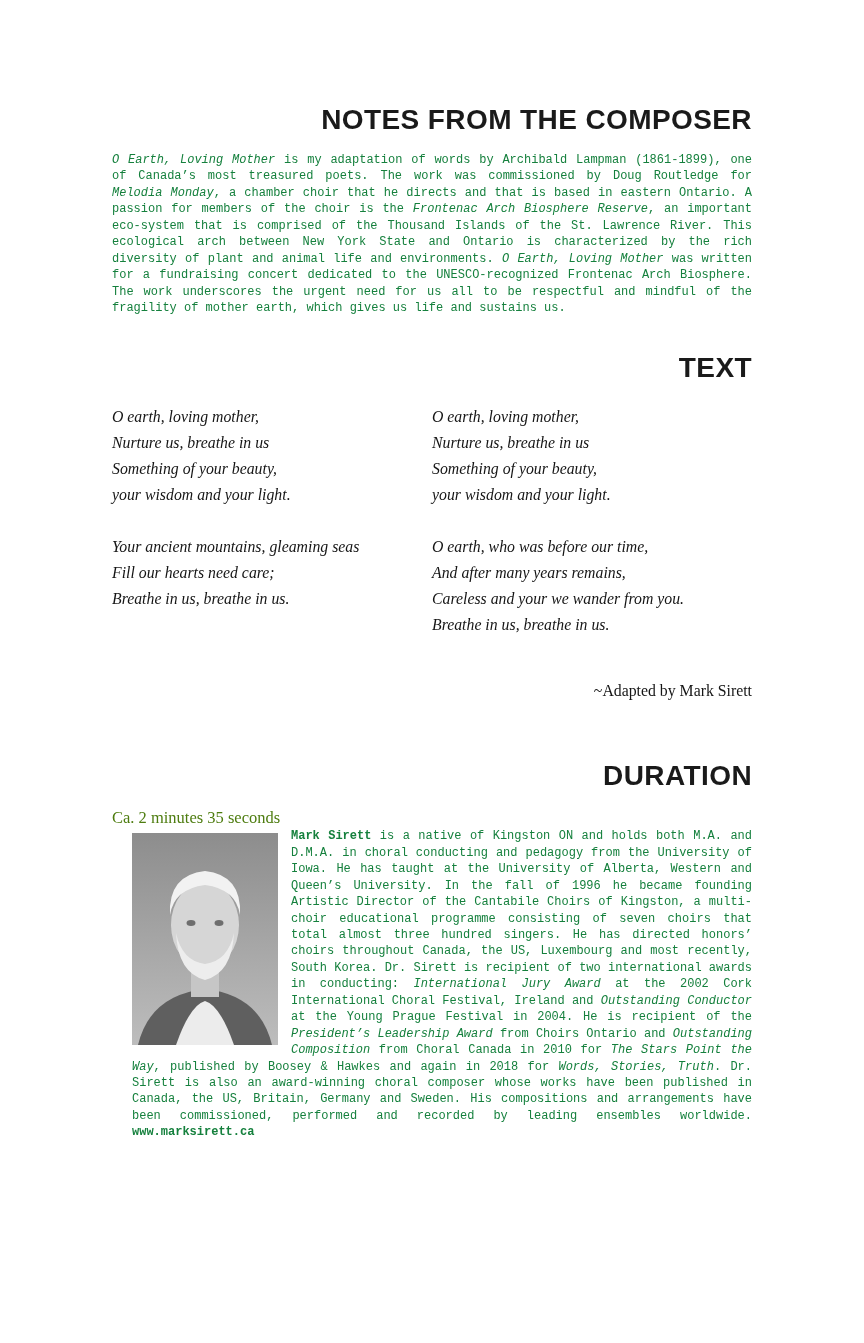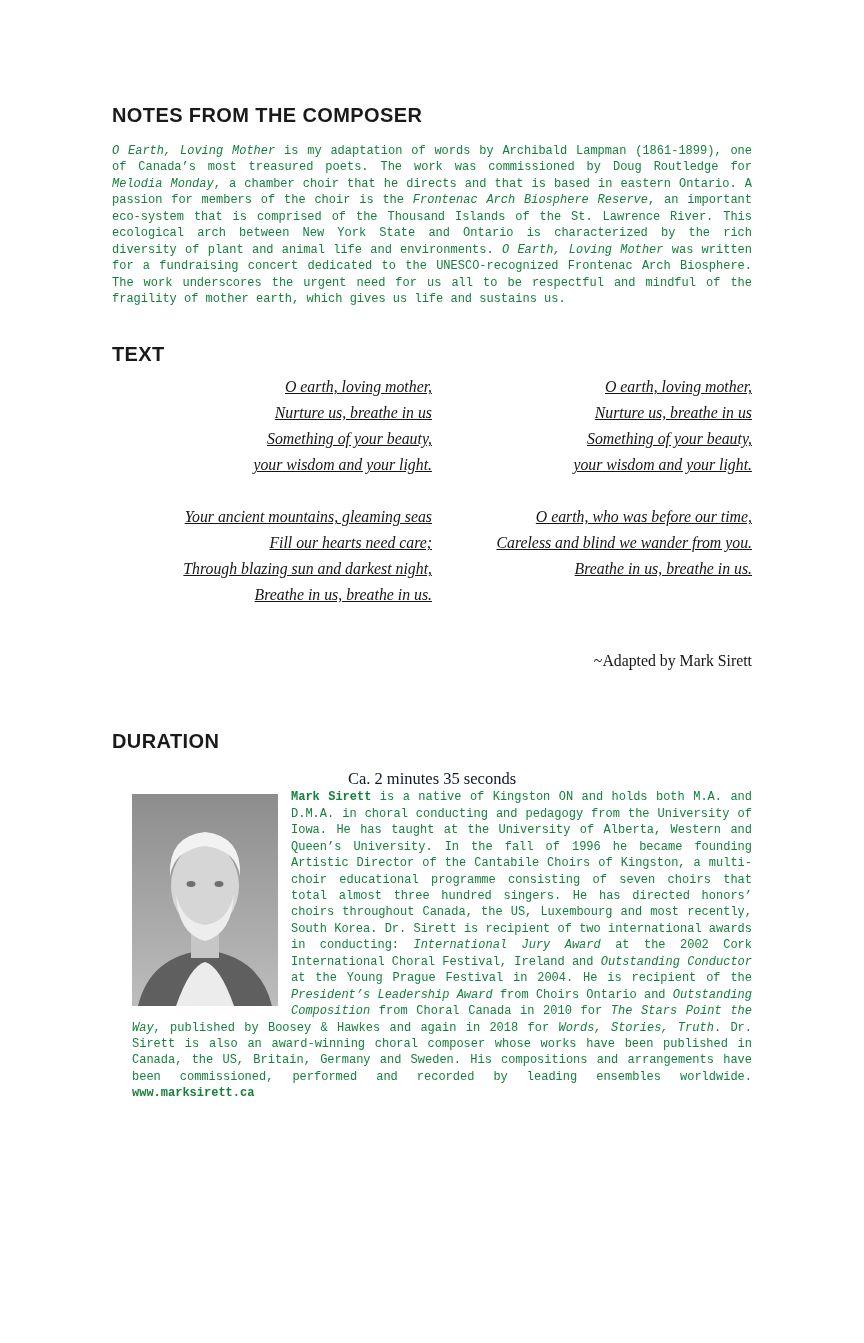--- a/index.html
+++ b/index.html
@@ -7,60 +7,60 @@
     width: 864px;
     min-height: 1343px;
     box-sizing: border-box;
     padding: 104px 112px 60px 112px;
     background: #ffffff;
     color: #151515;
   }
   .h-main {
     font-family: "Liberation Sans", sans-serif;
     font-weight: bold;
-    font-size: 20px;
+    font-size: 28px;
     letter-spacing: 0.4px;
-    text-align: left;
+    text-align: right;
     color: #1a1a1a;
     margin: 0 0 16px 0;
   }
   .body-par {
     font-family: Liberation Mono, monospace;
     font-size: 12px;
     line-height: 1.37;
     text-align: justify;
     margin: 0;
     color: #15803d;
   }
-  .text-heading { margin-top: 36px; margin-bottom: 8px; }
+  .text-heading { margin-top: 36px; margin-bottom: 20px; }
   .verse-grid {
     display: flex;
     font-family: "Liberation Serif", serif;
     font-style: italic;
     font-size: 15.8px;
     color: #151515;
   }
-  .verse-col { flex: 1 1 50%; text-align: right; text-decoration: underline; }
+  .verse-col { flex: 1 1 50%; text-align: left; }
   .stanza { margin-bottom: 26px; }
   .verse-line { line-height: 26px; }
   .attribution {
     text-align: right;
     font-family: "Liberation Serif", serif;
     font-size: 15.8px;
     line-height: 26px;
     margin-top: 14px;
     color: #151515;
   }
   .duration-heading { margin-top: 56px; }
   .duration-value {
-    text-align: center;
+    text-align: left;
     font-family: "Liberation Serif", serif;
     font-size: 16.5px;
     margin: 0;
-    color: #0f172a;
+    color: #4d7c0f;
   }
   .about-heading { margin-top: 54px; margin-bottom: 18px; }
   .about-body {
     font-family: "Liberation Serif", serif;
     font-size: 15.8px;
     line-height: 1.37;
     text-align: justify;
     color: #151515;
     margin-left: 20px;
   }
@@ -90,34 +90,34 @@
     <div class="verse-col">
       <div class="stanza">
           <div class="verse-line">O earth, loving mother,</div>
           <div class="verse-line">Nurture us, breathe in us</div>
           <div class="verse-line">Something of your beauty,</div>
           <div class="verse-line">your wisdom and your light.</div>
         </div>
       <div class="stanza">
           <div class="verse-line">Your ancient mountains, gleaming seas</div>
           <div class="verse-line">Fill our hearts need care;</div>
-          <div class="verse-line">Through blazing sun and darkest night,</div>
           <div class="verse-line">Breathe in us, breathe in us.</div>
         </div>
     </div>
     <div class="verse-col">
       <div class="stanza">
           <div class="verse-line">O earth, loving mother,</div>
           <div class="verse-line">Nurture us, breathe in us</div>
           <div class="verse-line">Something of your beauty,</div>
           <div class="verse-line">your wisdom and your light.</div>
         </div>
       <div class="stanza">
           <div class="verse-line">O earth, who was before our time,</div>
-          <div class="verse-line">Careless and blind we wander from you.</div>
+          <div class="verse-line">And after many years remains,</div>
+          <div class="verse-line">Careless and your we wander from you.</div>
           <div class="verse-line">Breathe in us, breathe in us.</div>
         </div>
     </div>
   </div>
 
   <div class="attribution">
     <div>~Adapted by Mark Sirett</div>
   </div>
 
   <h2 class="h-main duration-heading">DURATION</h2>

